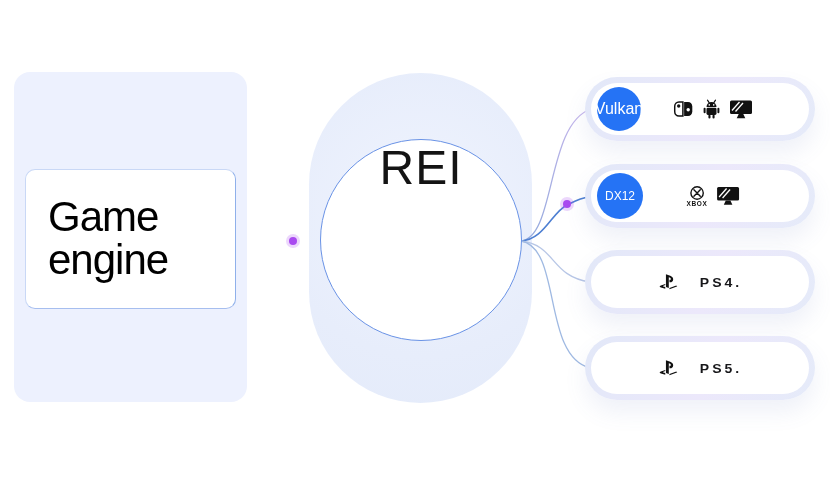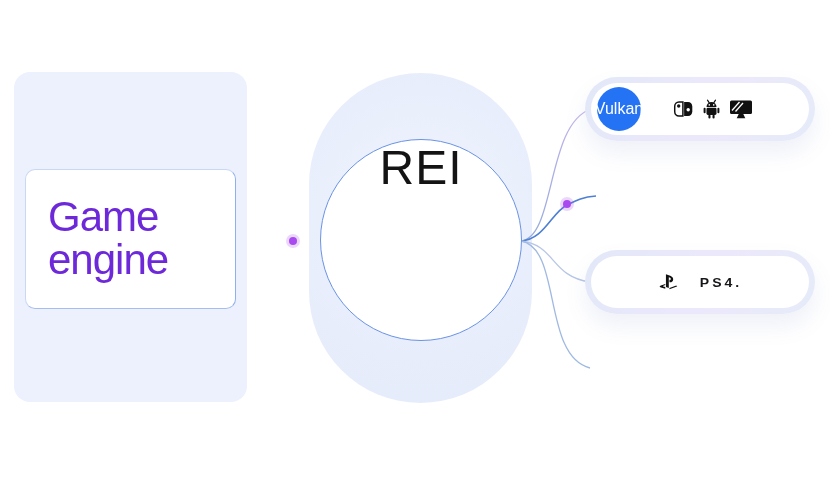--- a/index.html
+++ b/index.html
@@ -13,21 +13,21 @@
     border-radius:16px;background:#edf1fe;
   }
   .game-card{
     position:absolute;left:25px;top:169px;width:209px;height:138px;
     background:#fff;border-radius:10px;
     border:1px solid #c9d8f6;border-right-color:#8fb0ea;border-bottom-color:#a6beef;
     display:flex;align-items:center;
   }
   .game-card-label{
     padding-left:22px;font-size:42px;line-height:1.02;letter-spacing:-1px;
-    color:#6d28d9;font-weight:400;width:160px;
+    color:#000000;font-weight:400;width:160px;
   }
   
   .capsule{
     position:absolute;left:309px;top:73px;width:223px;height:330px;border-radius:112px;
     background:radial-gradient(circle at 50% 42%, #f0f4fe 0%, #e7edfb 65%, #e4ebfa 100%);
   }
   .hub-circle{
     position:absolute;left:320px;top:139px;width:202px;height:202px;border-radius:50%;
     background:#fff;border:1.3px solid #6a93e6;box-sizing:border-box;
     display:flex;justify-content:center;
@@ -143,28 +143,67 @@
           <g clip-path="url(#scr1)" stroke="#fff" stroke-width="1.3">
             <path d="M2.5 10.5 L10 2"></path>
               <path d="M6 11.5 L13.5 3"></path>
           </g>
           <path d="M9.2 14 h4.6 l2 4.3 h-8.6 z" class="ink"></path>
         </svg>
       </div>
     </div>
   </div>
 
+  <div class="pill" style="top:164px">
+    <div class="badge dx12">DX12</div>
+    <div class="pill-inner">
+      <div class="icon-row">
+        <div class="xbox-group">
+          <svg width="15" height="15" viewBox="0 0 16 16">
+            <circle cx="8" cy="8" r="6.6" fill="none" stroke="#111" stroke-width="1.5"></circle>
+            <path d="M4.6 4.6 C6.4 6.4 9.6 9.6 11.4 11.4 M11.4 4.6 C9.6 6.4 6.4 9.6 4.6 11.4" stroke="#111" stroke-width="1.5" fill="none" stroke-linecap="round"></path>
+          </svg>
+          <span class="xbox-label">XBOX</span>
+        </div>
+        <svg width="23" height="19" viewBox="0 0 23 19">
+          <defs>
+              <clipPath id="scr2">
+                <rect x="0.5" y="0.5" width="22" height="13.5" rx="1.5"></rect>
+              </clipPath>
+            </defs>
+          <rect x="0.5" y="0.5" width="22" height="13.5" rx="1.5" class="ink"></rect>
+          <g clip-path="url(#scr2)" stroke="#fff" stroke-width="1.3">
+            <path d="M2.5 10.5 L10 2"></path>
+              <path d="M6 11.5 L13.5 3"></path>
+          </g>
+          <path d="M9.2 14 h4.6 l2 4.3 h-8.6 z" class="ink"></path>
+        </svg>
+      </div>
+    </div>
+  </div>
 
   <div class="pill" style="top:250px">
     <div class="pill-inner">
       <div class="ps-group">
         <svg width="21" height="17" viewBox="0 0 22 17">
           <path d="M8.5 0.5 L13 2 C15.8 3 16.6 5.2 15.9 7 C15.3 8.5 13.8 9.2 12.2 8.7 L12.2 6.2 C13 6.5 13.6 6.2 13.6 5.4 C13.6 4.7 13.2 4.2 12.3 3.9 L11.5 3.6 L11.5 14.8 L8.5 13.8 Z" class="ink"></path>
           <path d="M7.8 10.6 L3.2 12.2 C1.5 12.8 1.5 13.7 3.3 14.2 L7.8 15.6 L7.8 13.7 L5.9 13.1 C5.2 12.9 5.2 12.5 5.9 12.3 L7.8 11.6 Z" class="ink"></path>
           <path d="M12.2 14.8 L18.6 12.5 C20.4 11.9 20.8 12.8 19.3 13.5 L12.2 16.2 Z" class="ink"></path>
         </svg>
         <span class="ps-word">PS4.</span>
       </div>
     </div>
   </div>
 
+  <div class="pill" style="top:336px">
+    <div class="pill-inner">
+      <div class="ps-group">
+        <svg width="21" height="17" viewBox="0 0 22 17">
+          <path d="M8.5 0.5 L13 2 C15.8 3 16.6 5.2 15.9 7 C15.3 8.5 13.8 9.2 12.2 8.7 L12.2 6.2 C13 6.5 13.6 6.2 13.6 5.4 C13.6 4.7 13.2 4.2 12.3 3.9 L11.5 3.6 L11.5 14.8 L8.5 13.8 Z" class="ink"></path>
+          <path d="M7.8 10.6 L3.2 12.2 C1.5 12.8 1.5 13.7 3.3 14.2 L7.8 15.6 L7.8 13.7 L5.9 13.1 C5.2 12.9 5.2 12.5 5.9 12.3 L7.8 11.6 Z" class="ink"></path>
+          <path d="M12.2 14.8 L18.6 12.5 C20.4 11.9 20.8 12.8 19.3 13.5 L12.2 16.2 Z" class="ink"></path>
+        </svg>
+        <span class="ps-word">PS5.</span>
+      </div>
+    </div>
+  </div>
 
 </div>
 
 </body></html>

